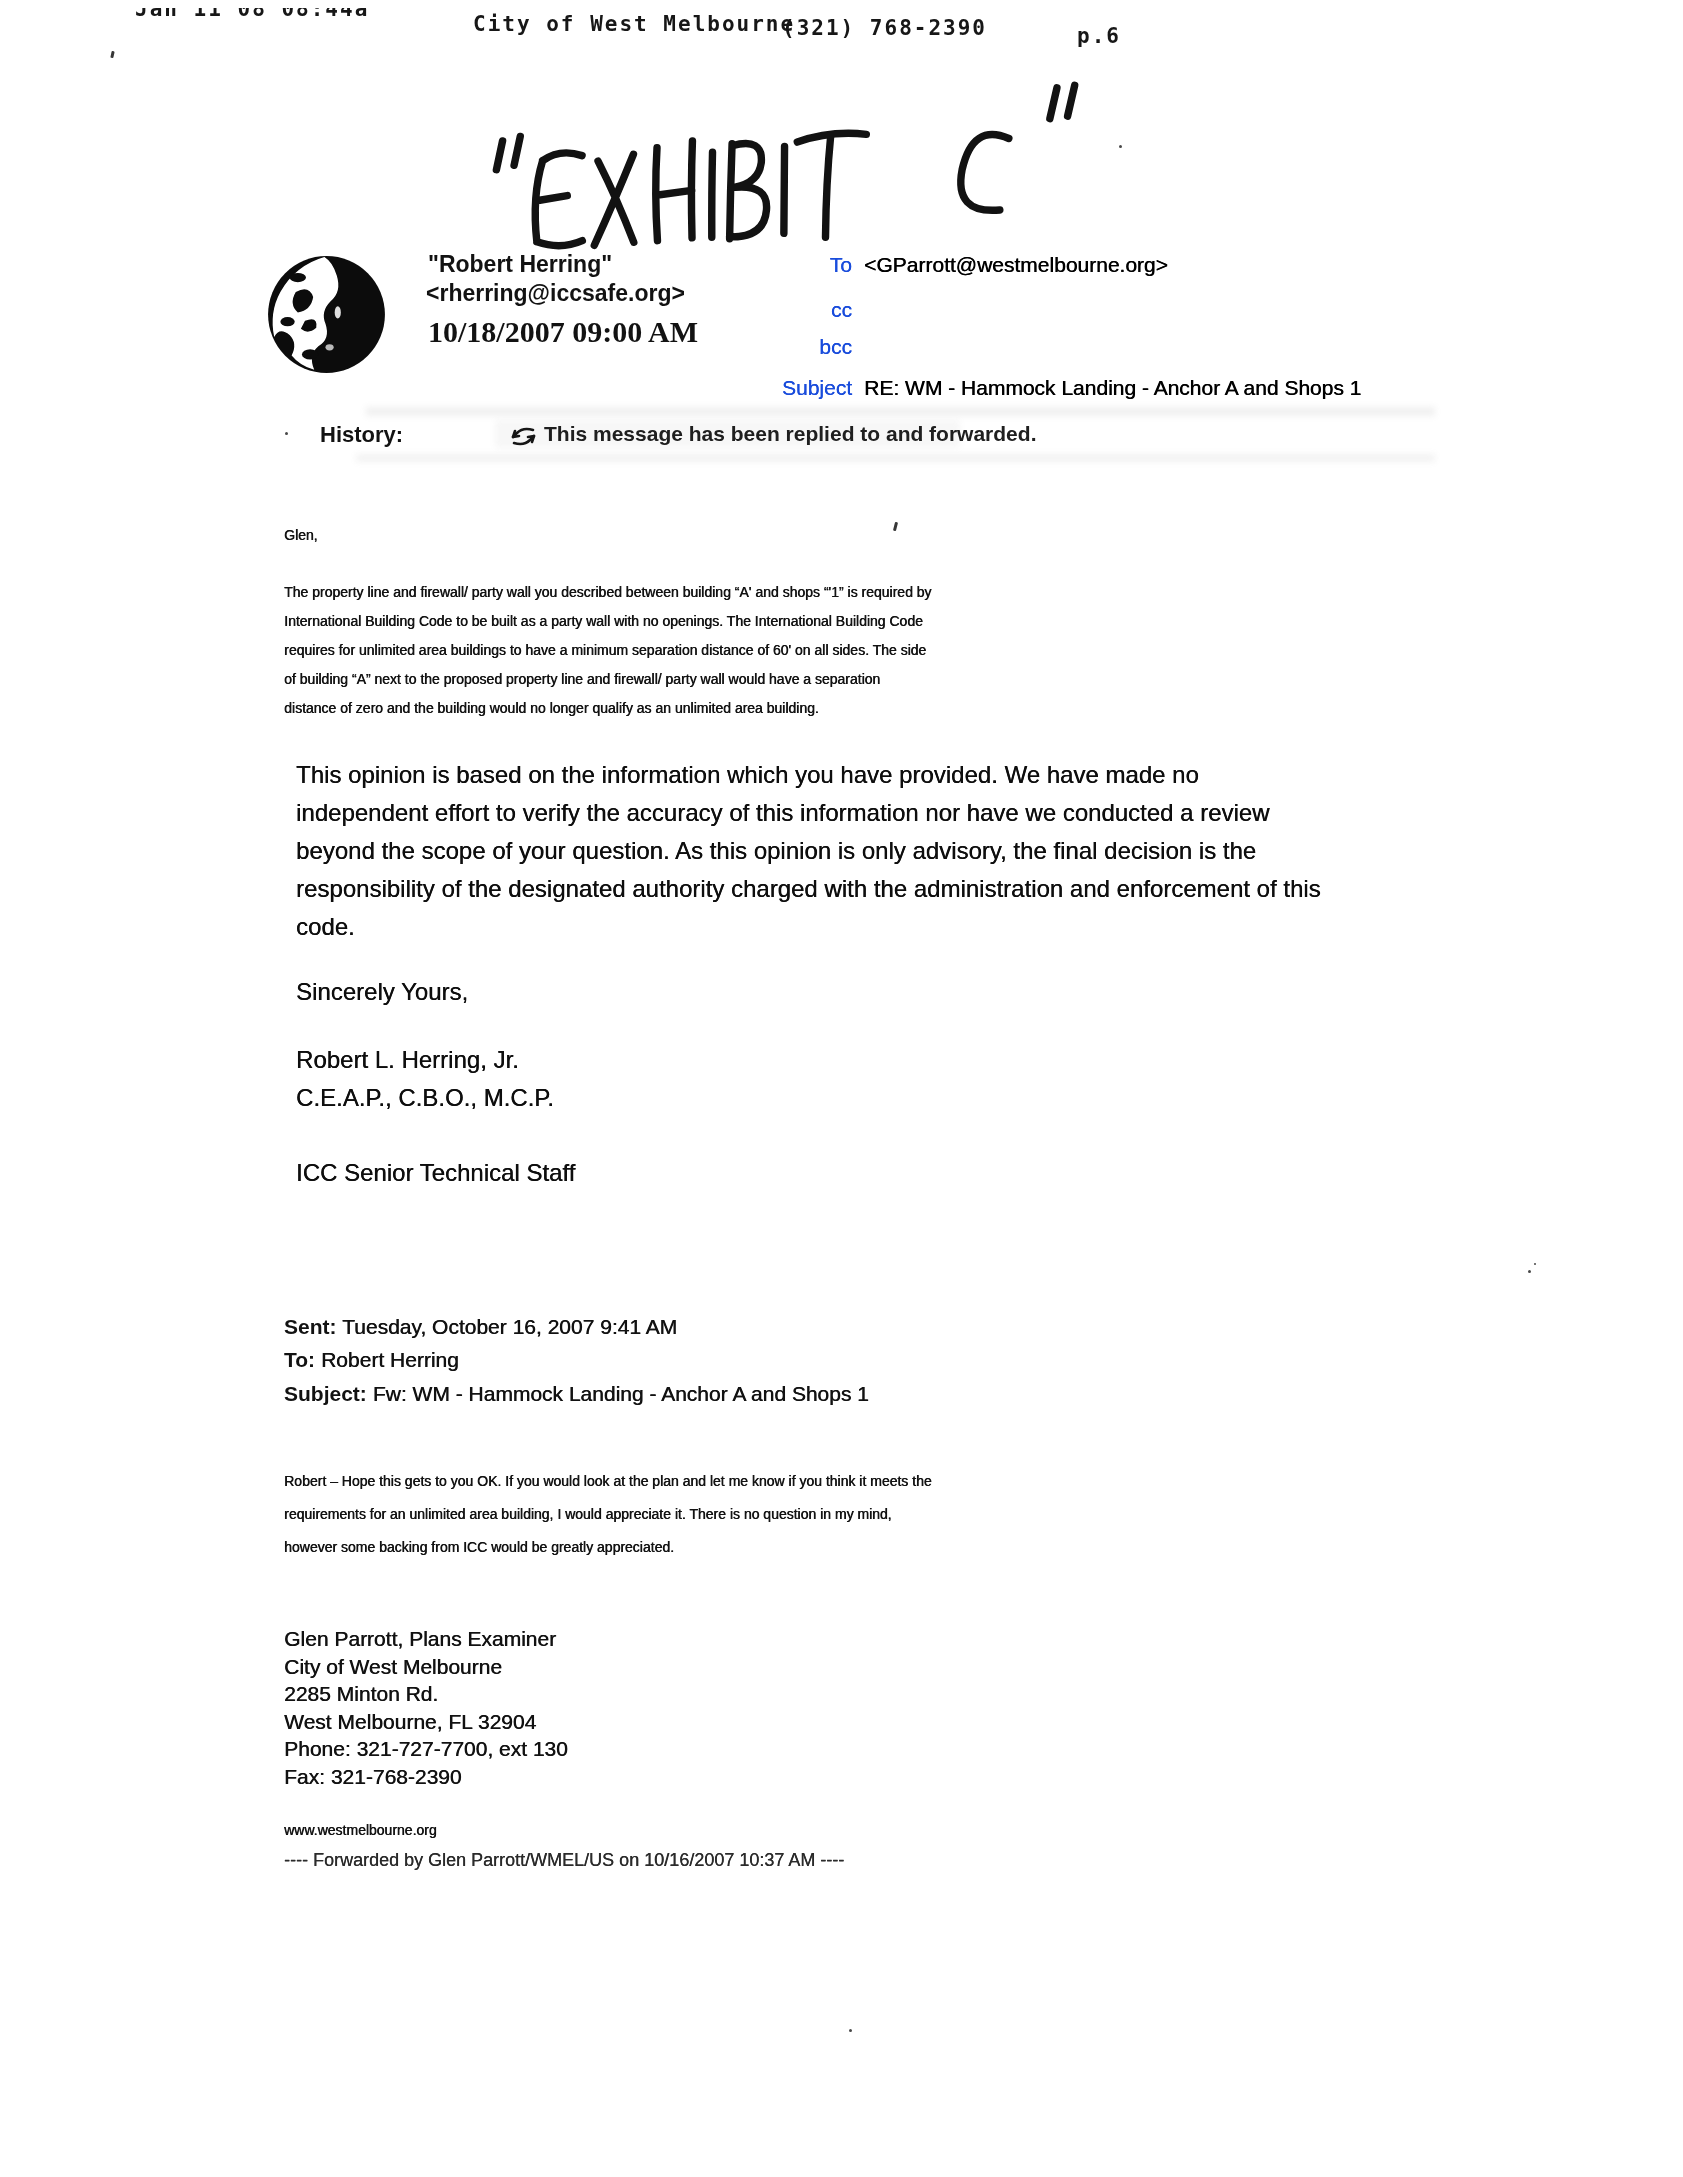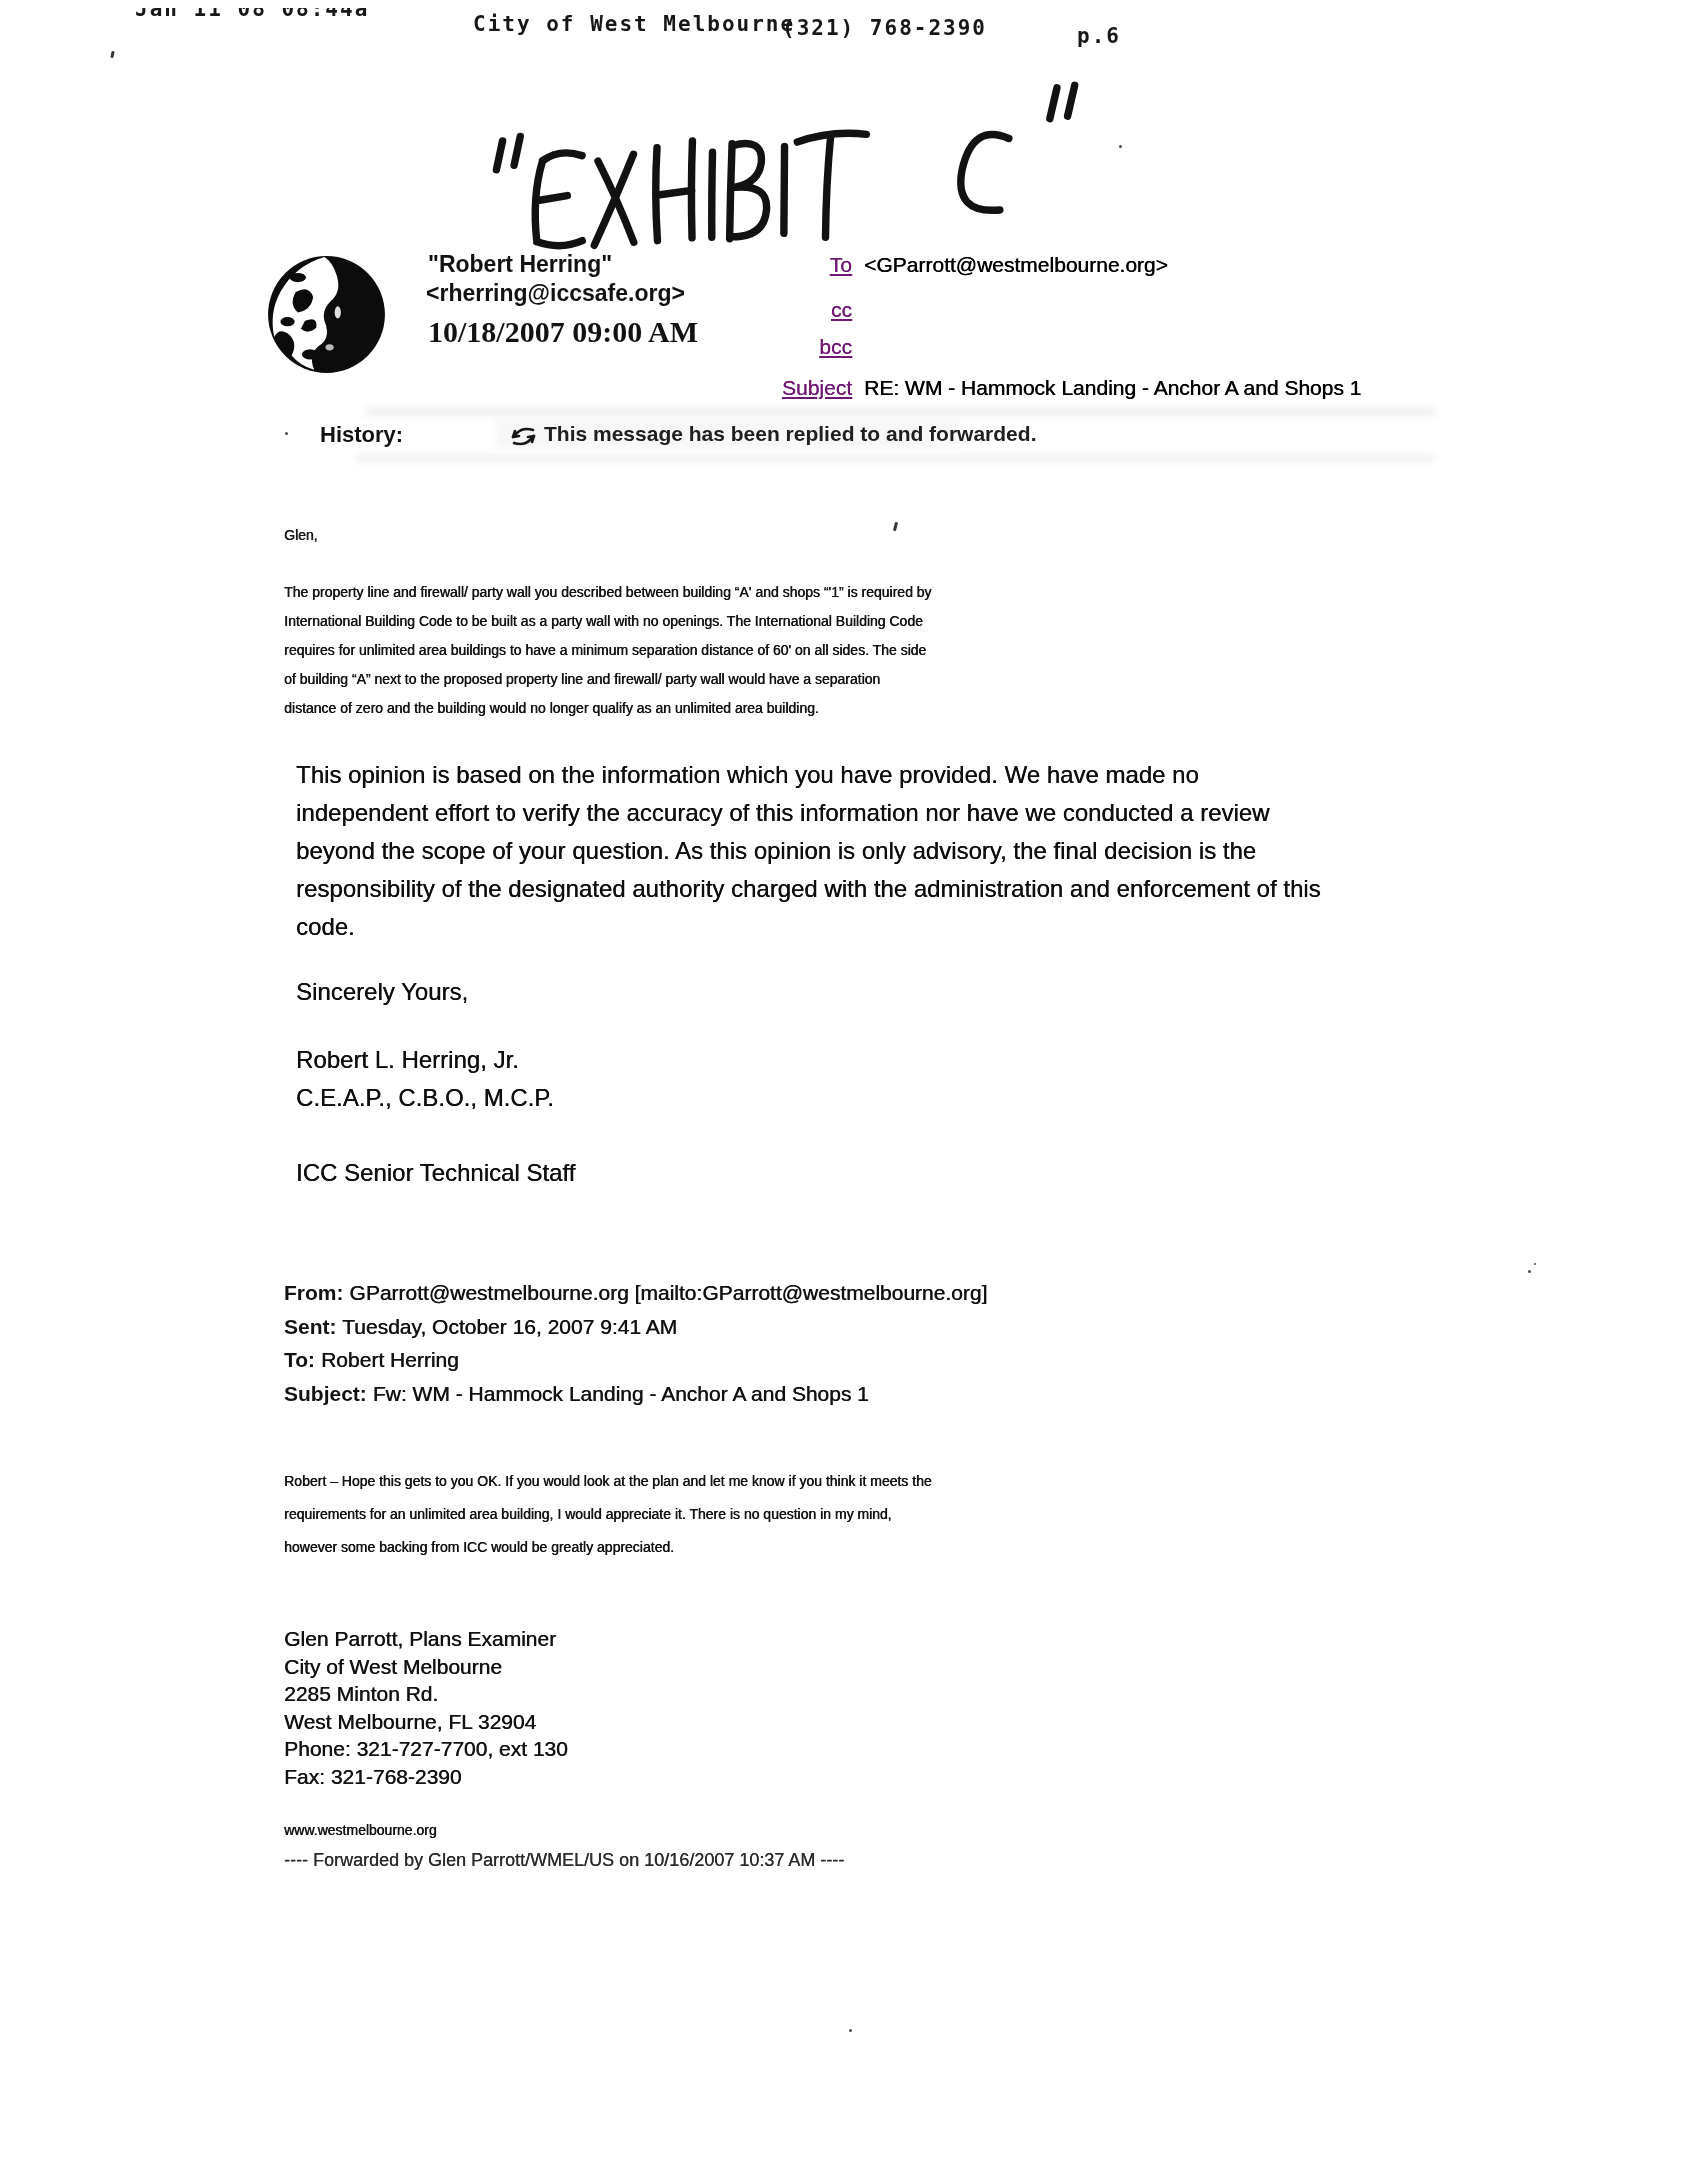--- a/index.html
+++ b/index.html
@@ -18,21 +18,21 @@
   .pre{white-space:pre-line;}
 
   
   .fax-item{font-family:"DejaVu Sans Mono",monospace;font-weight:700;font-size:21px;color:#1b1b1b;letter-spacing:2px;}
   .fax-clip{overflow:hidden;height:15px;width:297px;}
   .fax-clip span{display:block;transform:translateY(-11px);}
 
   
   .hdr-name{font-size:23px;font-weight:700;line-height:29px;}
   .hdr-date{font-size:30px;font-weight:700;font-family:Liberation Serif, serif;}
-  .hdr-label{font-size:21px;color:#701a75;text-decoration:underline;}
+  .hdr-label{font-size:21px;color:#1d4ed8;}
   .hdr-val{font-size:21px;color:#000000;}
   .label-col{width:121px;text-align:right;}
   .history-label{font-size:22px;font-weight:700;}
   .history-text{font-size:21px;font-weight:700;color:#232323;}
 
   
   .body-sans{font-size:14px;line-height:29px;color:#171717;}
   .body-serif{font-size:24px;line-height:38px;color:#121212;margin-left:14px;}
   .fwd-row{font-size:21px;line-height:33px;}
   .fwd-row b{font-weight:700;}
@@ -131,24 +131,20 @@
 independent effort to verify the accuracy of this information nor have we conducted a review
 beyond the scope of your question.  As this opinion is only advisory, the final decision is the
 responsibility of the designated authority charged with the administration and enforcement of this
 code.</div>
 
     <div class="abs body-serif thin-thick" style="left:282px;top:973px;">Sincerely Yours,</div>
     <div class="abs body-serif thin-thick pre" style="left:282px;top:1041px;">Robert L. Herring, Jr.
 C.E.A.P., C.B.O., M.C.P.</div>
     <div class="abs body-serif thin-thick" style="left:282px;top:1154px;">ICC Senior Technical Staff</div>
 
-    <div class="abs fwd-row" style="left:284px;top:1276px;">
-      <b>From:</b>
-      <span class="thick">GParrott@westmelbourne.org [mailto:GParrott@westmelbourne.org]</span>
-    </div>
     <div class="abs fwd-row" style="left:284px;top:1310px;">
       <b>Sent:</b>
       <span class="thick">Tuesday, October 16, 2007 9:41 AM</span>
     </div>
     <div class="abs fwd-row" style="left:284px;top:1343px;">
       <b>To:</b>
       <span class="thick">Robert Herring</span>
     </div>
     <div class="abs fwd-row" style="left:284px;top:1377px;">
       <b>Subject:</b>

